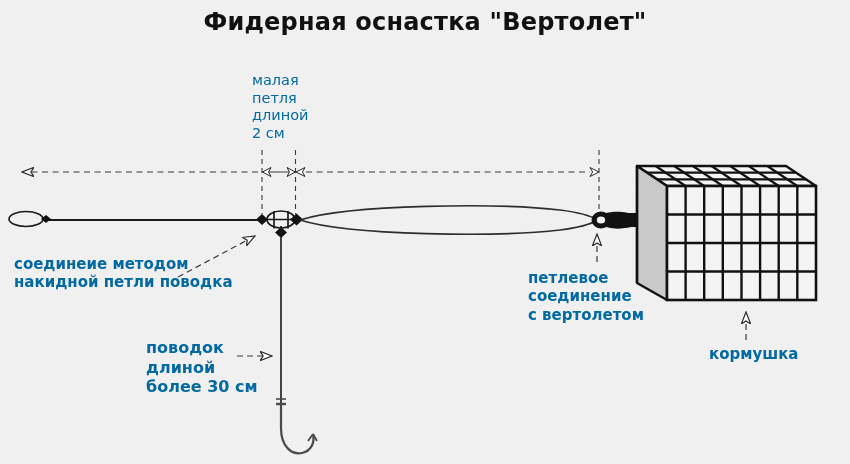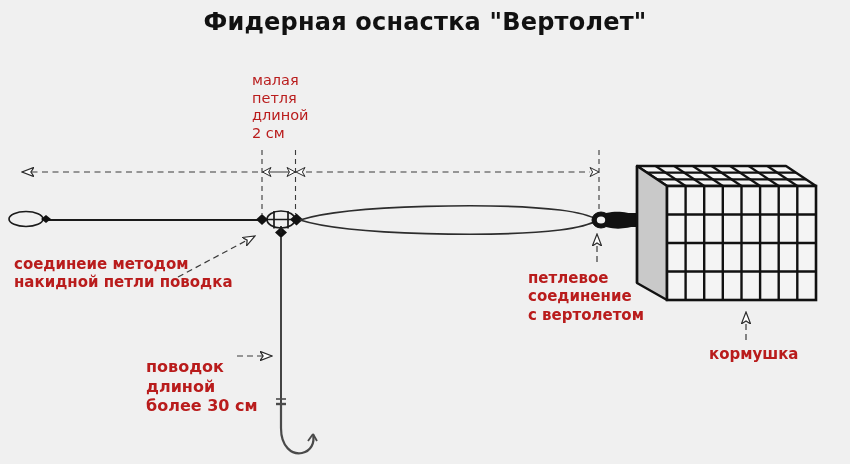--- a/index.html
+++ b/index.html
@@ -5,30 +5,30 @@
   html,body{margin:0;padding:0;}
   body{
     width:850px;height:464px;
     background:#f0f0f0;
     font-family:"DejaVu Sans","Liberation Sans",sans-serif;
     overflow:hidden;
     position:relative;
   }
   #stage{position:relative;width:850px;height:464px;}
   #stage svg{position:absolute;left:0;top:0;}
-  .lbl{position:absolute;color:#b91c1c;line-height:1.22;white-space:pre;}
+  .lbl{position:absolute;color:#0369a1;line-height:1.22;white-space:pre;}
   .title{
     left:0;top:8px;width:850px;text-align:center;
     font-size:24px;font-weight:bold;letter-spacing:0.2px;color:#111;
   }
   .t-mainline{left:68px;top:137px;font-size:14.5px;}
   .t-small{left:252px;top:72px;font-size:14.5px;text-align:left;}
   .t-big{left:369px;top:120px;font-size:14.5px;}
   .t-knot{left:14px;top:255px;font-size:15px;font-weight:bold;}
-  .t-leader{left:146px;top:357px;font-size:16px;font-weight:bold;}
+  .t-leader{left:146px;top:338px;font-size:16px;font-weight:bold;}
   .t-loopconn{left:528px;top:269px;font-size:15px;font-weight:bold;}
   .t-feeder{left:709px;top:345px;font-size:15px;font-weight:bold;}
 </style>
 </head>
 <body>
 
 <div id="stage">
 
   <svg width="850" height="464" viewBox="0 0 850 464">
     <defs>

